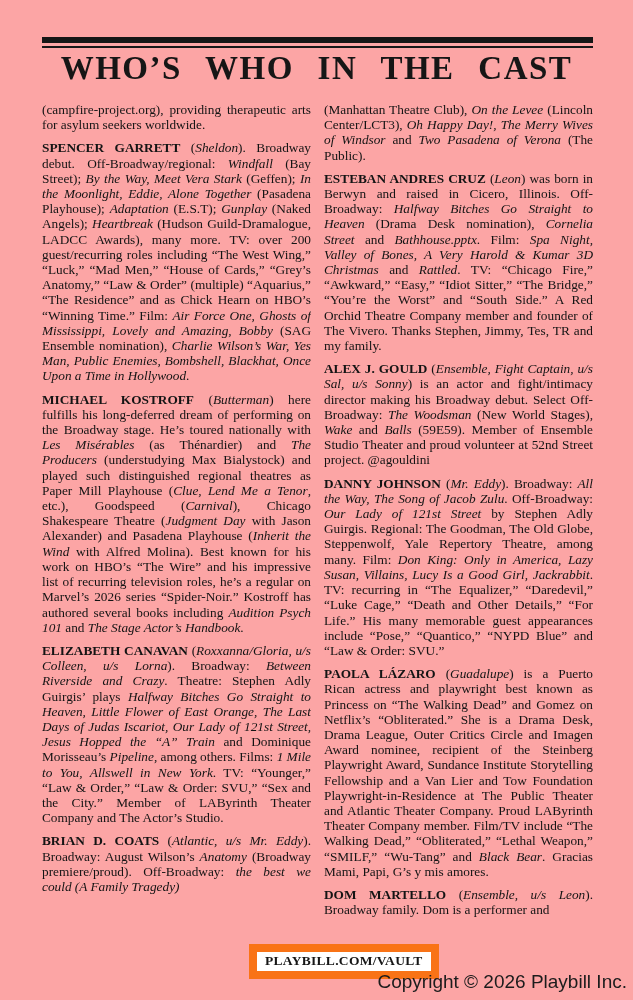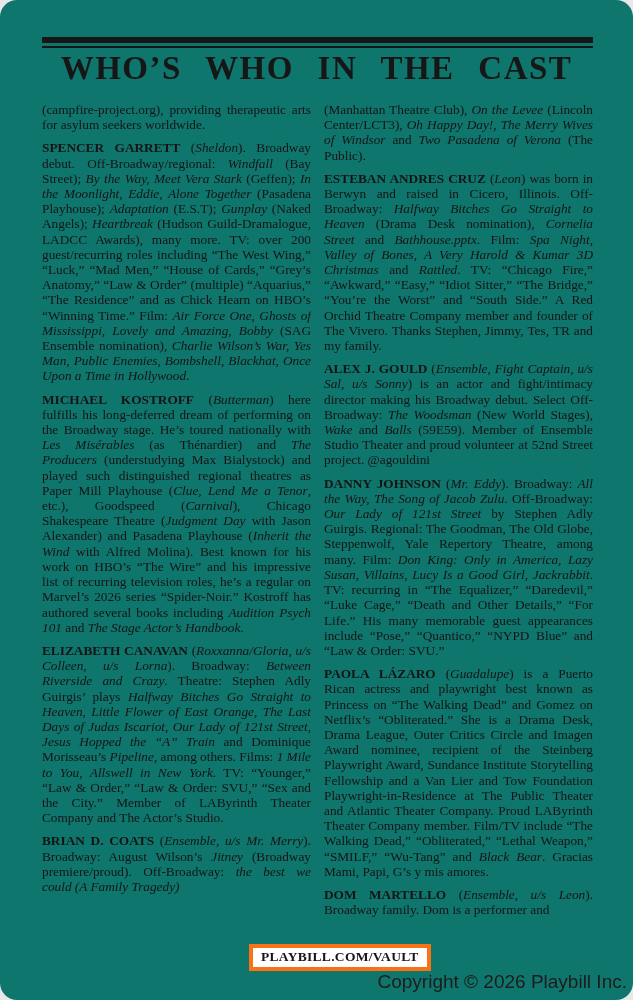--- a/index.html
+++ b/index.html
@@ -1,24 +1,23 @@
 <!DOCTYPE html>
 <html><head>
 <meta charset="utf-8">
 <style>
   html,body{margin:0;padding:0;background:#e8e8e8;}
   .page{
     position:relative;
     width:633px;height:1000px;
-    background:#0f766e;
+    background:#fca5a5;
     font-family:"Liberation Serif", serif;
     color:#141414;
     overflow:hidden;
     margin:0 auto;
-    border-radius:17px;
   }
   .rule-thick{position:absolute;left:42px;width:551px;top:37px;height:6px;background:#161616;}
   .rule-thin{position:absolute;left:42px;width:551px;top:46px;height:2px;background:#161616;}
   .page-title{
     position:absolute;top:50px;left:0;width:633px;
     margin:0;text-align:center;
     font-size:33px;font-weight:700;
     letter-spacing:1.5px;word-spacing:14px;
     color:#161616;
   }
@@ -30,21 +29,21 @@
   .col{width:269px;overflow:hidden;}
   .col p.bio{
     margin:8px 0 6px 0;
     font-size:13.3px;line-height:15.2px;
     text-align:justify;
   }
   .col p.bio span.b{font-weight:700;}
   .col p.bio span.i{font-style:italic;}
   .vault-box{
     position:absolute;left:249px;top:944px;
-    border:4px solid #f97316;background:#fff;
+    border:8px solid #f97316;background:#fff;
     padding:1px 8px 2px 8px;
     font-weight:700;font-size:13.5px;letter-spacing:0.3px;
     font-family:"Liberation Serif", serif;
     color:#161616;
   }
   .copyright{
     position:absolute;right:6px;top:971px;
     font-family:"Liberation Sans", sans-serif;
     font-size:19px;color:#1c1c1c;
   }
@@ -56,21 +55,21 @@
   <div class="rule-thick"></div>
   <div class="rule-thin"></div>
   <h1 class="page-title">WHO’S WHO IN THE CAST</h1>
 
   <div class="columns">
     <div class="col">
         <p class="bio"><span>(campfire-project.org), providing therapeutic arts for asylum seekers worldwide.</span></p>
         <p class="bio"><span class="b">SPENCER GARRETT</span><span> (</span><span class="i">Sheldon</span><span>). Broadway debut. Off-Broadway/regional: </span><span class="i">Windfall</span><span> (Bay Street); </span><span class="i">By the Way, Meet Vera Stark</span><span> (Geffen); </span><span class="i">In the Moonlight, Eddie, Alone Together</span><span> (Pasadena Playhouse); </span><span class="i">Adaptation</span><span> (E.S.T); </span><span class="i">Gunplay</span><span> (Naked Angels); </span><span class="i">Heartbreak</span><span> (Hudson Guild-Dramalogue, LADCC Awards), many more. TV: over 200 guest/recurring roles including “The West Wing,” “Luck,” “Mad Men,” “House of Cards,” “Grey’s Anatomy,” “Law &amp; Order” (multiple) “Aquarius,” “The Residence” and as Chick Hearn on HBO’s “Winning Time.” Film: </span><span class="i">Air Force One, Ghosts of Mississippi, Lovely and Amazing, Bobby</span><span> (SAG Ensemble nomination), </span><span class="i">Charlie Wilson’s War, Yes Man, Public Enemies, Bombshell, Blackhat, Once Upon a Time in Hollywood</span><span>.</span></p>
         <p class="bio"><span class="b">MICHAEL KOSTROFF</span><span> (</span><span class="i">Butterman</span><span>) here fulfills his long-deferred dream of performing on the Broadway stage. He’s toured nationally with </span><span class="i">Les Misérables</span><span> (as Thénardier) and </span><span class="i">The Producers</span><span> (understudying Max Bialystock) and played such distinguished regional theatres as Paper Mill Playhouse (</span><span class="i">Clue, Lend Me a Tenor</span><span>, etc.), Goodspeed (</span><span class="i">Carnival</span><span>), Chicago Shakespeare Theatre (</span><span class="i">Judgment Day</span><span> with Jason Alexander) and Pasadena Playhouse (</span><span class="i">Inherit the Wind</span><span> with Alfred Molina). Best known for his work on HBO’s “The Wire” and his impressive list of recurring television roles, he’s a regular on Marvel’s 2026 series “Spider-Noir.” Kostroff has authored several books including </span><span class="i">Audition Psych 101</span><span> and </span><span class="i">The Stage Actor’s Handbook</span><span>.</span></p>
         <p class="bio"><span class="b">ELIZABETH CANAVAN</span><span> (</span><span class="i">Roxxanna/Gloria, u/s Colleen, u/s Lorna</span><span>). Broadway: </span><span class="i">Between Riverside and Crazy</span><span>. Theatre: Stephen Adly Guirgis’ plays </span><span class="i">Halfway Bitches Go Straight to Heaven, Little Flower of East Orange, The Last Days of Judas Iscariot, Our Lady of 121st Street, Jesus Hopped the “A” Train</span><span> and Dominique Morisseau’s </span><span class="i">Pipeline</span><span>, among others. Films: </span><span class="i">1 Mile to You, Allswell in New York</span><span>. TV: “Younger,” “Law &amp; Order,” “Law &amp; Order: SVU,” “Sex and the City.” Member of LAByrinth Theater Company and The Actor’s Studio.</span></p>
-        <p class="bio"><span class="b">BRIAN D. COATS</span><span> (</span><span class="i">Ensemble, u/s Mr. Merry</span><span>). Broadway: August Wilson’s </span><span class="i">Jitney</span><span> (Broadway premiere/proud). Off-Broadway: </span><span class="i">the best we could (A Family Tragedy)</span></p>
+        <p class="bio"><span class="b">BRIAN D. COATS</span><span> (</span><span class="i">Atlantic, u/s Mr. Eddy</span><span>). Broadway: August Wilson’s </span><span class="i">Anatomy</span><span> (Broadway premiere/proud). Off-Broadway: </span><span class="i">the best we could (A Family Tragedy)</span></p>
       </div>
     <div class="col">
         <p class="bio"><span>(Manhattan Theatre Club), </span><span class="i">On the Levee</span><span> (Lincoln Center/LCT3), </span><span class="i">Oh Happy Day!, The Merry Wives of Windsor</span><span> and </span><span class="i">Two Pasadena of Verona</span><span> (The Public).</span></p>
         <p class="bio"><span class="b">ESTEBAN ANDRES CRUZ</span><span> (</span><span class="i">Leon</span><span>) was born in Berwyn and raised in Cicero, Illinois. Off-Broadway: </span><span class="i">Halfway Bitches Go Straight to Heaven</span><span> (Drama Desk nomination), </span><span class="i">Cornelia Street</span><span> and </span><span class="i">Bathhouse.pptx</span><span>. Film: </span><span class="i">Spa Night, Valley of Bones, A Very Harold &amp; Kumar 3D Christmas</span><span> and </span><span class="i">Rattled</span><span>. TV: “Chicago Fire,” “Awkward,” “Easy,” “Idiot Sitter,” “The Bridge,” “You’re the Worst” and “South Side.” A Red Orchid Theatre Company member and founder of The Vivero. Thanks Stephen, Jimmy, Tes, TR and my family.</span></p>
         <p class="bio"><span class="b">ALEX J. GOULD</span><span> (</span><span class="i">Ensemble, Fight Captain, u/s Sal, u/s Sonny</span><span>) is an actor and fight/intimacy director making his Broadway debut. Select Off-Broadway: </span><span class="i">The Woodsman</span><span> (New World Stages), </span><span class="i">Wake</span><span> and </span><span class="i">Balls</span><span> (59E59). Member of Ensemble Studio Theater and proud volunteer at 52nd Street project. @agouldini</span></p>
         <p class="bio"><span class="b">DANNY JOHNSON</span><span> (</span><span class="i">Mr. Eddy</span><span>). Broadway: </span><span class="i">All the Way, The Song of Jacob Zulu</span><span>. Off-Broadway: </span><span class="i">Our Lady of 121st Street</span><span> by Stephen Adly Guirgis. Regional: The Goodman, The Old Globe, Steppenwolf, Yale Repertory Theatre, among many. Film: </span><span class="i">Don King: Only in America, Lazy Susan, Villains, Lucy Is a Good Girl, Jackrabbit</span><span>. TV: recurring in “The Equalizer,” “Daredevil,” “Luke Cage,” “Death and Other Details,” “For Life.” His many memorable guest appearances include “Pose,” “Quantico,” “NYPD Blue” and “Law &amp; Order: SVU.”</span></p>
         <p class="bio"><span class="b">PAOLA LÁZARO</span><span> (</span><span class="i">Guadalupe</span><span>) is a Puerto Rican actress and playwright best known as Princess on “The Walking Dead” and Gomez on Netflix’s “Obliterated.” She is a Drama Desk, Drama League, Outer Critics Circle and Imagen Award nominee, recipient of the Steinberg Playwright Award, Sundance Institute Storytelling Fellowship and a Van Lier and Tow Foundation Playwright-in-Residence at The Public Theater and Atlantic Theater Company. Proud LAByrinth Theater Company member. Film/TV include “The Walking Dead,” “Obliterated,” “Lethal Weapon,” “SMILF,” “Wu-Tang” and </span><span class="i">Black Bear</span><span>. Gracias Mami, Papi, G’s y mis amores.</span></p>
         <p class="bio"><span class="b">DOM MARTELLO</span><span> (</span><span class="i">Ensemble, u/s Leon</span><span>). Broadway family. Dom is a performer and</span></p>
       </div>
   </div>

